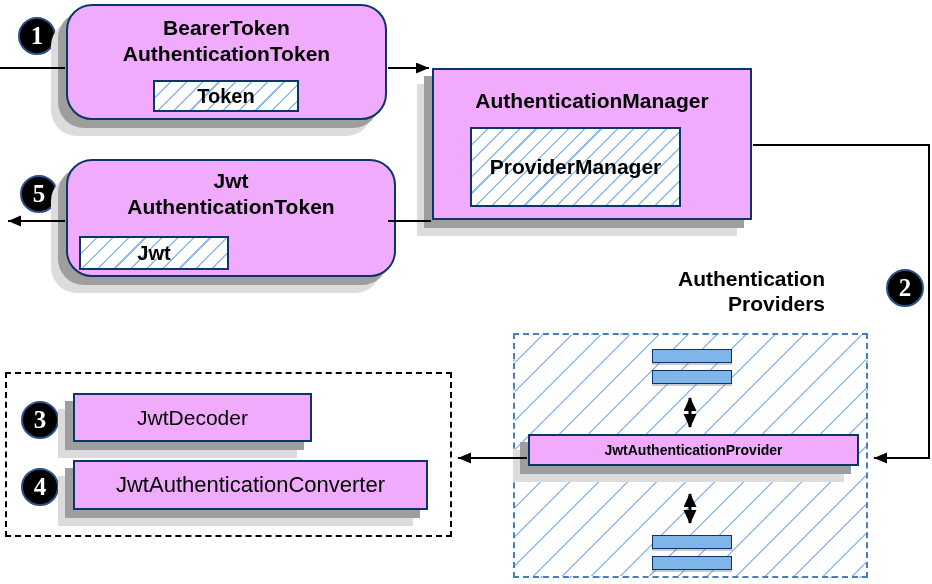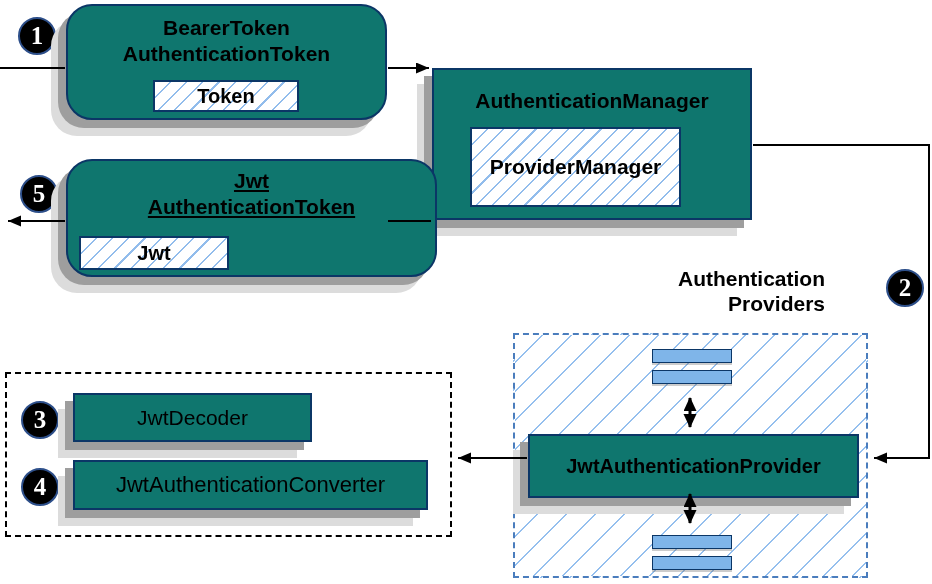--- a/index.html
+++ b/index.html
@@ -1,21 +1,21 @@
 <!DOCTYPE html>
 <html><head>
 <meta charset="utf-8">
 <style>
   html,body{margin:0;padding:0;background:#ffffff;}
   #canvas{
     position:relative;width:932px;height:584px;background:#ffffff;
     overflow:hidden;font-family:"Liberation Sans",sans-serif;color:#000;
   }
   .node{
-    position:absolute;background:#0f766e;border:2px solid #0b3666;
+    position:absolute;background:#f0abfc;border:2px solid #0b3666;
     box-sizing:border-box;
     box-shadow:-8px 8px 0 0 #9e9e9e,-15px 16px 0 0 #dcdcdc;
   }
   .rounded{border-radius:26px;}
   .node-title{
     font-weight:bold;font-size:21px;line-height:26px;text-align:center;
   }
   .field{
     position:absolute;box-sizing:border-box;border:2px solid #0b3666;
     background-color:#ffffff;
@@ -79,41 +79,41 @@
       <div>AuthenticationToken</div>
     </div>
     <div class="field" style="left:85px;top:74px;width:146px;height:32px;">Token</div>
   </div>
 
   <div class="node" style="left:432px;top:68px;width:320px;height:152px;">
     <div class="node-title" style="margin-top:18px;">AuthenticationManager</div>
     <div class="field" style="left:36px;top:57px;width:211px;height:80px;font-size:21px;">ProviderManager</div>
   </div>
 
-  <div class="node rounded" style="left:66px;top:159px;width:371px;height:118px;text-decoration:underline;">
+  <div class="node rounded" style="left:66px;top:159px;width:330px;height:118px;">
     <div class="node-title" style="margin-top:7px;">
       <div>Jwt</div>
       <div>AuthenticationToken</div>
     </div>
     <div class="field" style="left:11px;top:75px;width:150px;height:34px;">Jwt</div>
   </div>
 
   <div class="group-label" style="left:555px;top:266px;width:270px;">
     <div>Authentication</div>
     <div>Providers</div>
   </div>
 
   <div class="dashed-blue" style="left:513px;top:333px;width:355px;height:245px;"></div>
 
   <div class="bar" style="left:652px;top:349px;"></div>
   <div class="bar" style="left:652px;top:370px;"></div>
   <div class="bar" style="left:652px;top:535px;"></div>
   <div class="bar" style="left:652px;top:556px;"></div>
 
-  <div class="node center-flex" style="left:528px;top:434px;width:331px;height:64px;font-weight:bold;font-size:20px;">JwtAuthenticationProvider</div>
+  <div class="node center-flex" style="left:528px;top:434px;width:331px;height:32px;font-weight:bold;font-size:14px;">JwtAuthenticationProvider</div>
 
   <div class="dashed-black" style="left:5px;top:372px;width:447px;height:165px;"></div>
 
   <div class="node center-flex" style="left:73px;top:393px;width:239px;height:49px;font-weight:normal;font-size:21px;">JwtDecoder</div>
 
   <div class="node center-flex" style="left:73px;top:460px;width:355px;height:50px;font-weight:normal;font-size:22px;">JwtAuthenticationConverter</div>
 
   <svg id="connector-layer" viewBox="0 0 932 584">
     <defs>
       <marker id="ah" markerUnits="userSpaceOnUse" markerWidth="14" markerHeight="12" refX="13" refY="5.5" orient="auto-start-reverse">

